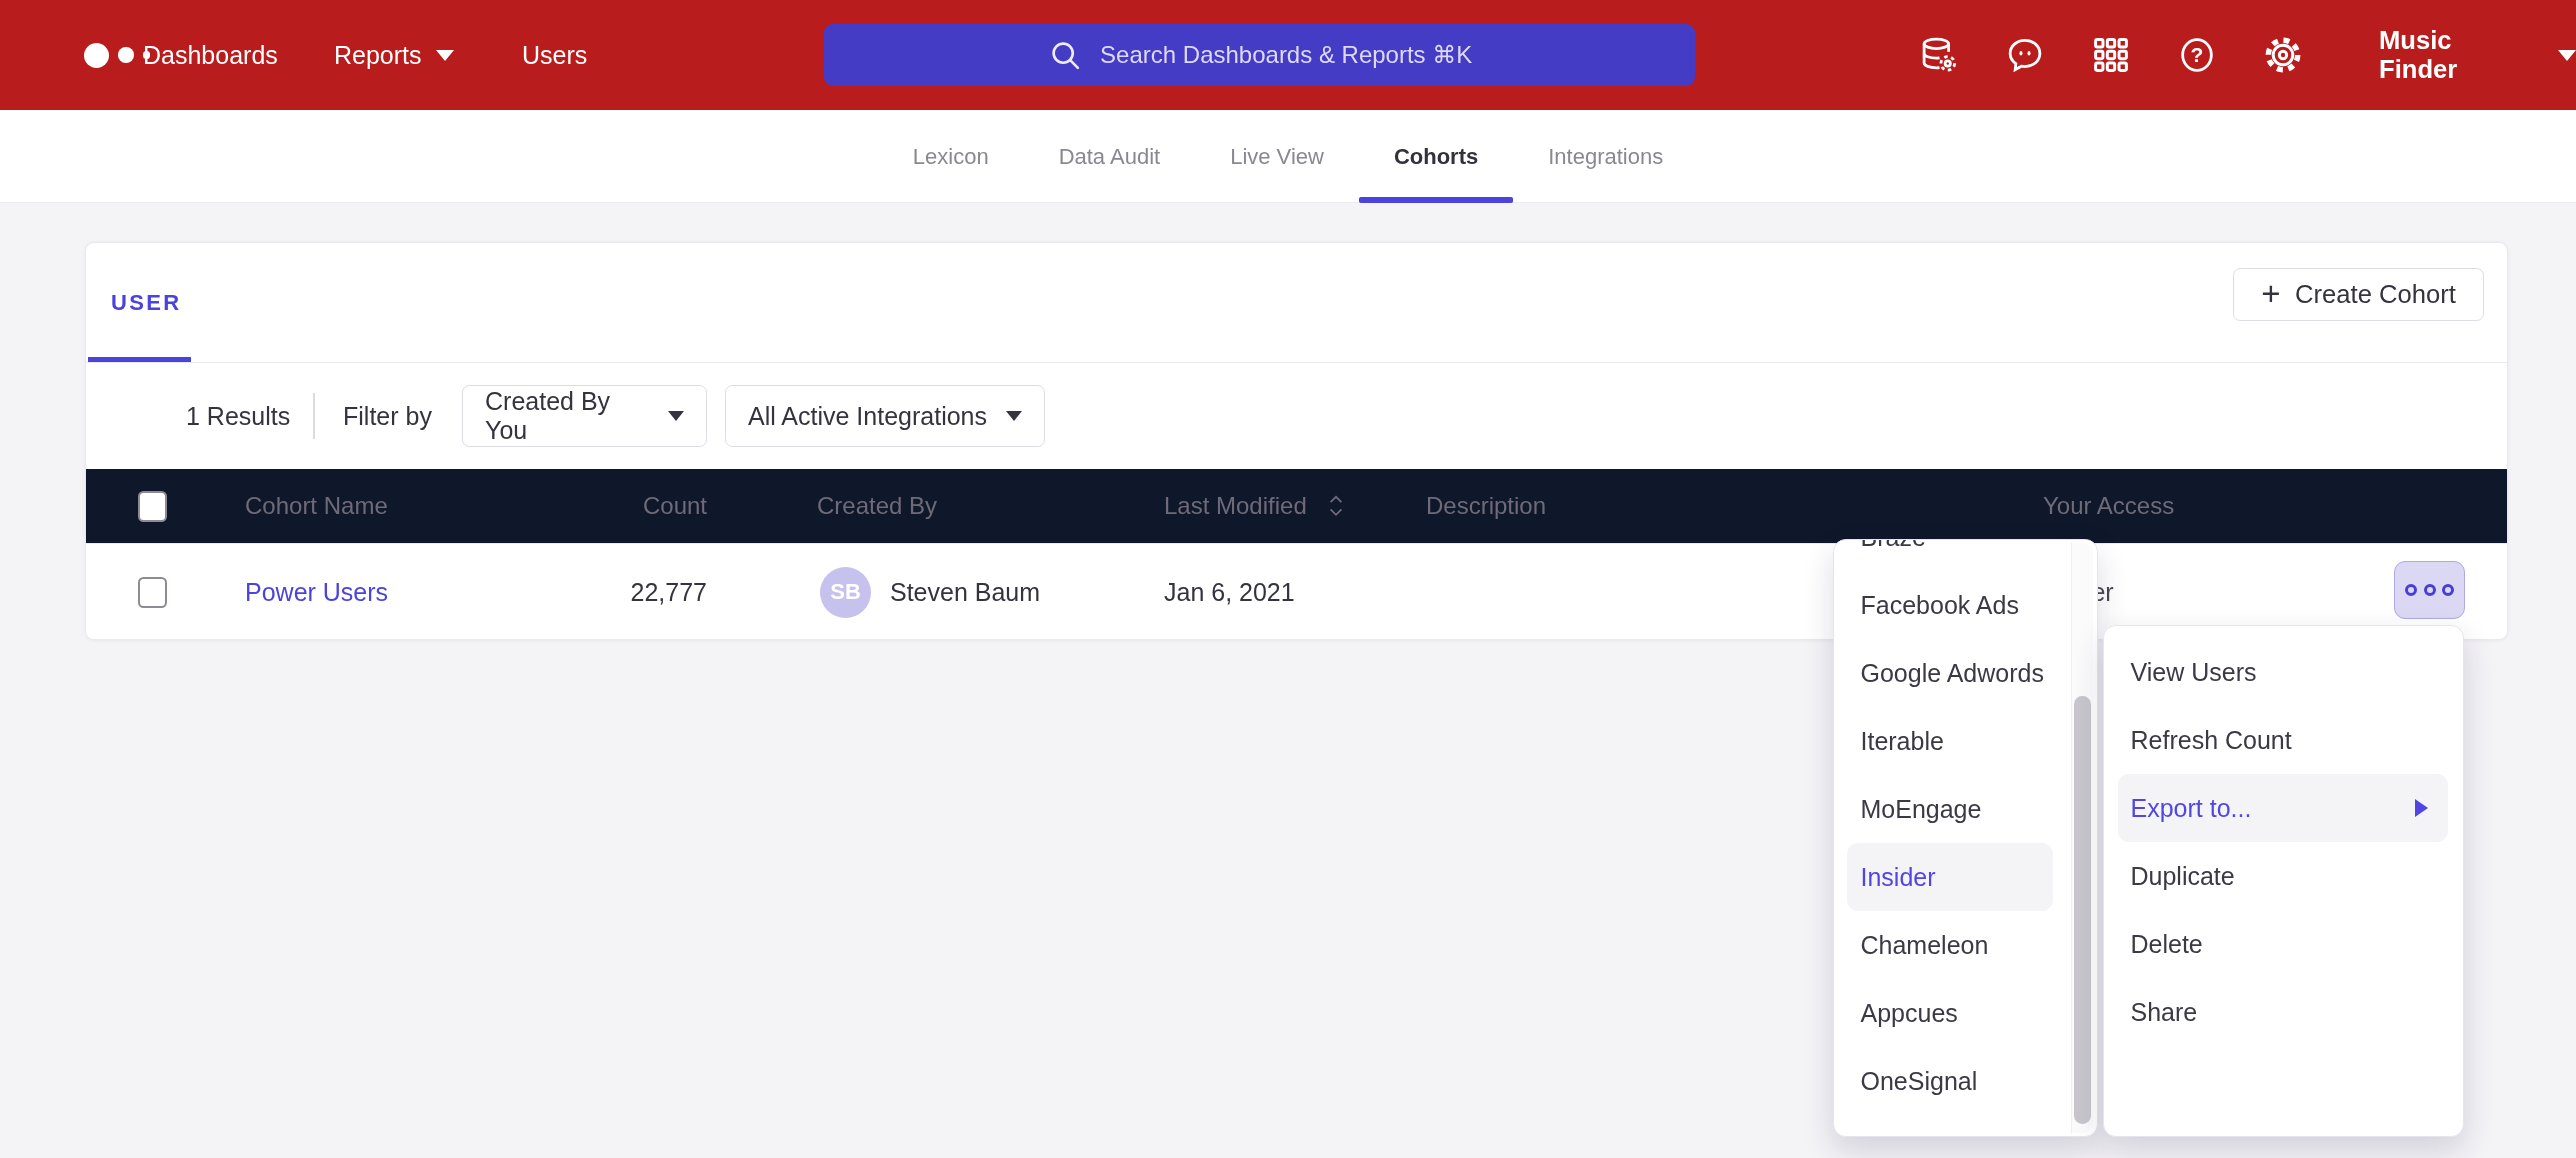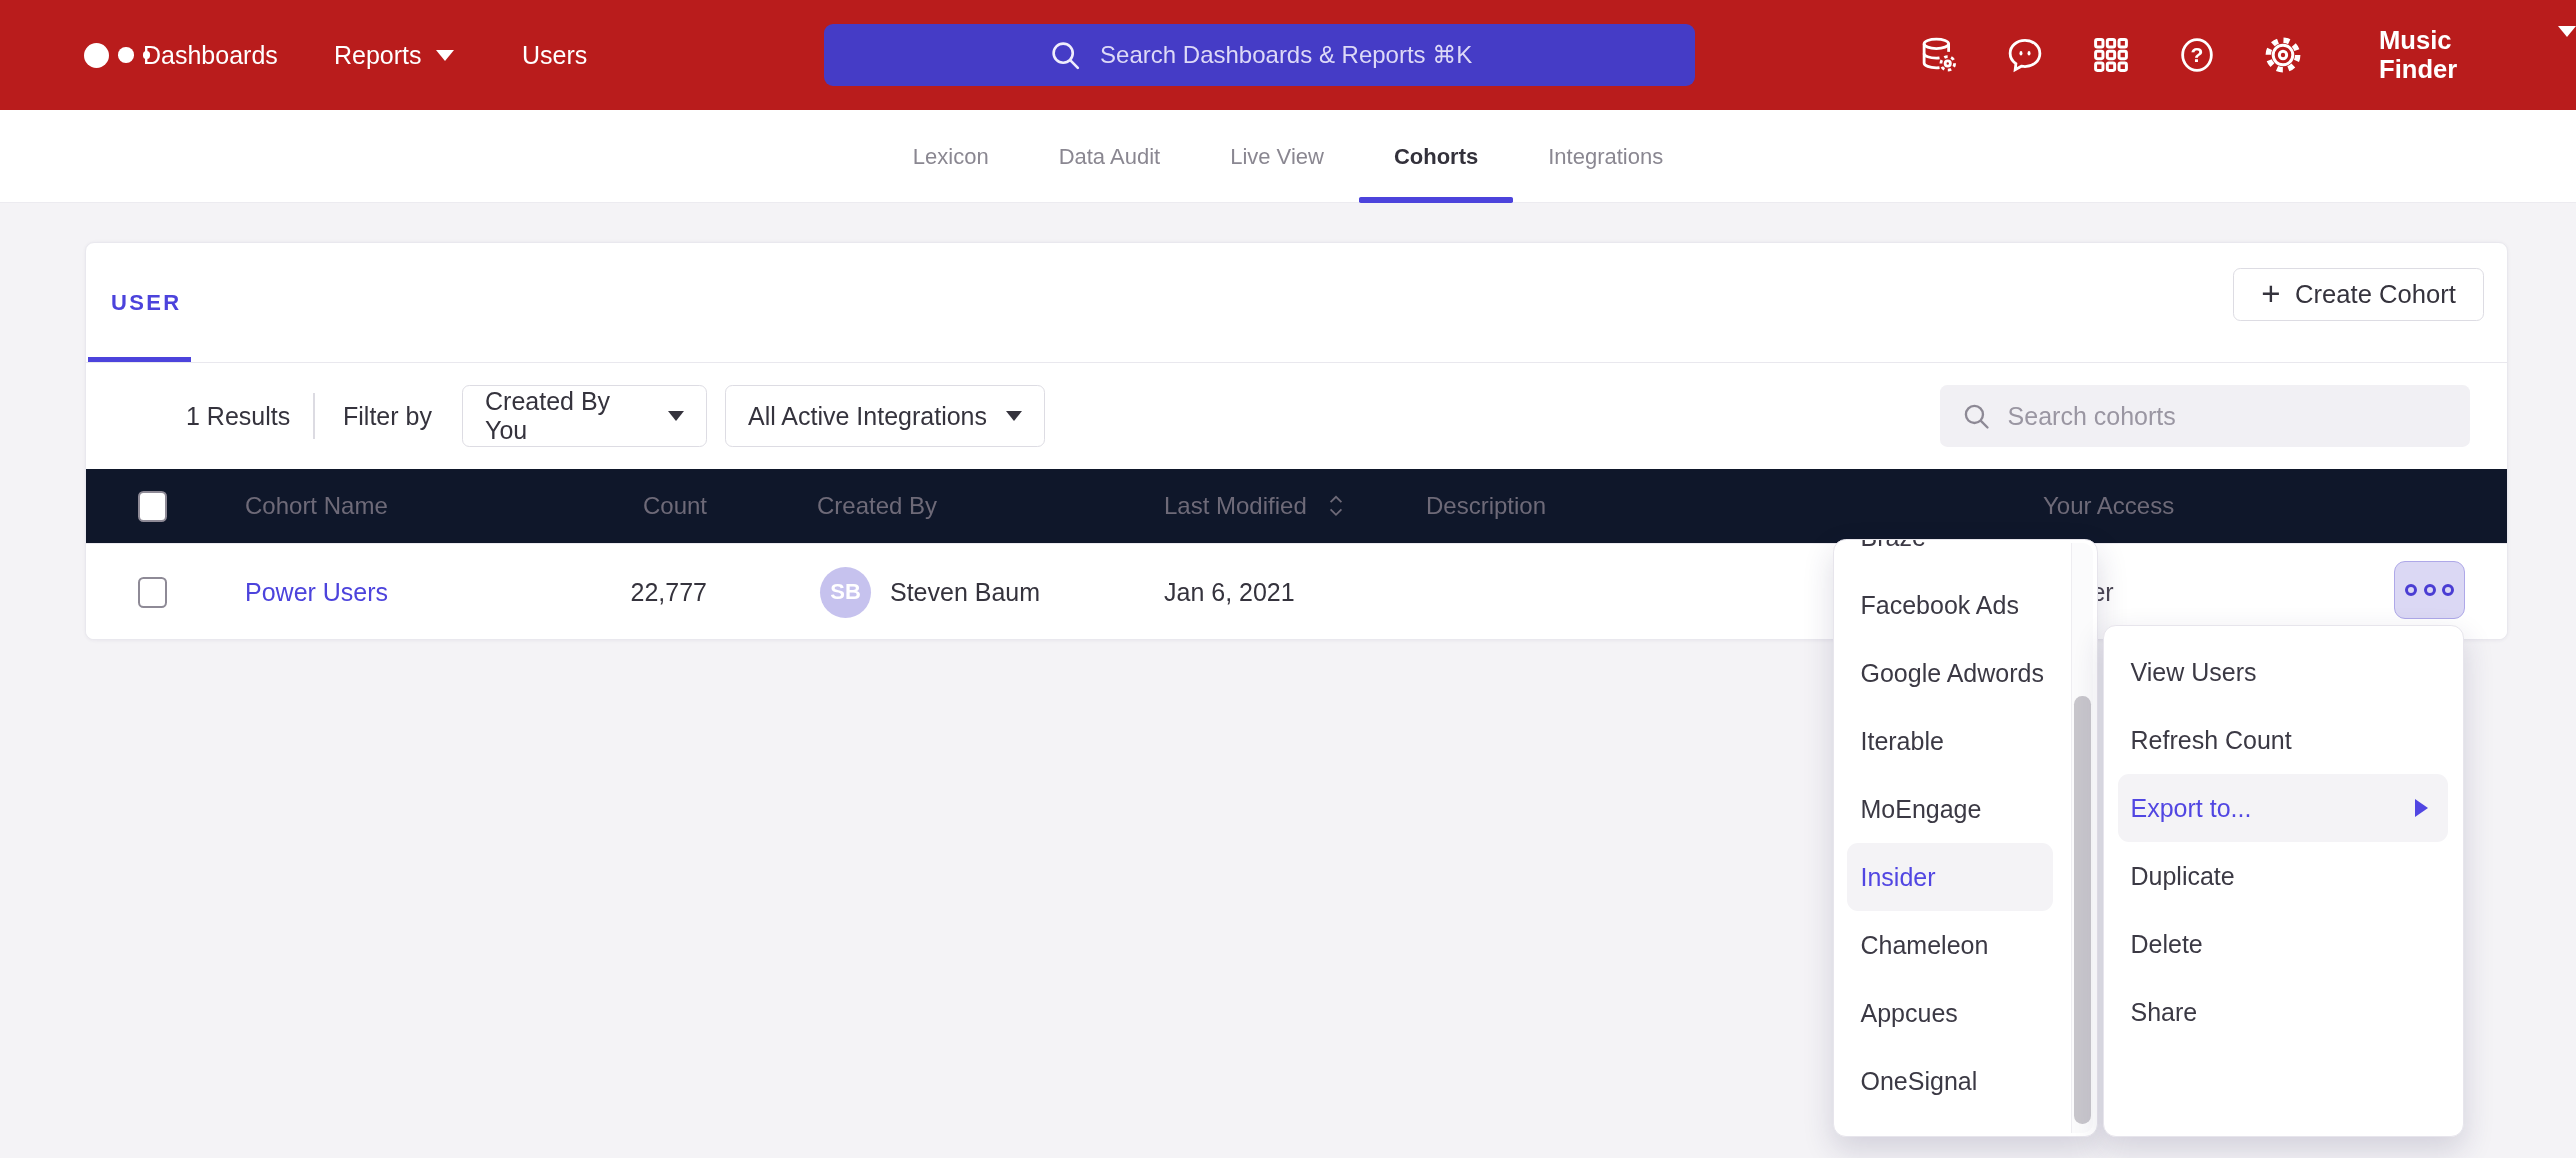--- a/index.html
+++ b/index.html
@@ -15,21 +15,21 @@
   .logo .d3{ width:7.3px;  height:7.3px;  background:#fff; border-radius:50%; }
   .nav-item { position:absolute; top:0; height:110px; display:flex; align-items:center; gap:14.6px;
               color:#fff; font-size:25px; font-weight:500; cursor:pointer; }
   .caret-down { width:0; height:0; border-left:9px solid transparent; border-right:9px solid transparent;
                 border-top:11px solid #fff; }
   .nav-search { position:absolute; left:824px; top:24px; width:871px; height:62px; background:#453cc6;
                 border-radius:9px; display:flex; align-items:center; justify-content:center; gap:16.4px; cursor:text; }
   .nav-search span { color:#ddd9f7; font-size:24px; }
   .nav-right { position:absolute; left:1918px; top:0; height:110px; display:flex; align-items:center; gap:44px; }
   .nav-ic { width:42px; height:42px; display:flex; align-items:center; justify-content:center; cursor:pointer; }
-  .project { display:flex; gap:24px; margin-left:31px; cursor:pointer; }
+  .project { display:flex; align-items:center; gap:24px; margin-left:31px; cursor:pointer; }
   .project b { color:#fff; font-size:25.6px; font-weight:600; }
 
   
   .tabbar { position:absolute; left:0; top:110px; width:2576px; height:93px; background:#fff;
             border-bottom:0.9px solid #ecebf0; display:flex; justify-content:center; z-index:4; }
   .tab { position:relative; height:93px; padding:0 35px; display:flex; align-items:center;
          font-size:22px; color:#8a8791; cursor:pointer; }
   .tab.active { color:#33313b; font-weight:600; }
   .tab.active .underline { position:absolute; left:0; right:0; bottom:0; height:6.4px; background:#4c43dc; border-radius:1.8px; }
 
@@ -228,27 +228,20 @@
       <div class="vdiv"></div>
       <div class="filter-by">Filter by</div>
       <div class="drop-btn btn-created">
         <span>Created By You</span>
         <span class="dcaret"></span>
       </div>
       <div class="drop-btn btn-integrations">
         <span>All Active Integrations</span>
         <span class="dcaret"></span>
       </div>
-      <div class="cohort-search">
-        <svg width="33" height="33" viewBox="0 0 24 24">
-          <circle cx="10.5" cy="10.5" r="6.2" fill="none" stroke="#8d8995" stroke-width="1.7"></circle>
-          <line x1="15.2" y1="15.2" x2="20" y2="20" stroke="#8d8995" stroke-width="1.7" stroke-linecap="round"></line>
-        </svg>
-        <input type="text" placeholder="Search cohorts" style="">
-      </div>
     </div>
 
     <div class="thead">
       <div class="cell c-check">
           <span class="checkbox"></span>
         </div>
       <div class="cell c-name">Cohort Name</div>
       <div class="cell c-count">Count</div>
       <div class="cell c-createdh">Created By</div>
       <div class="cell c-mod">

